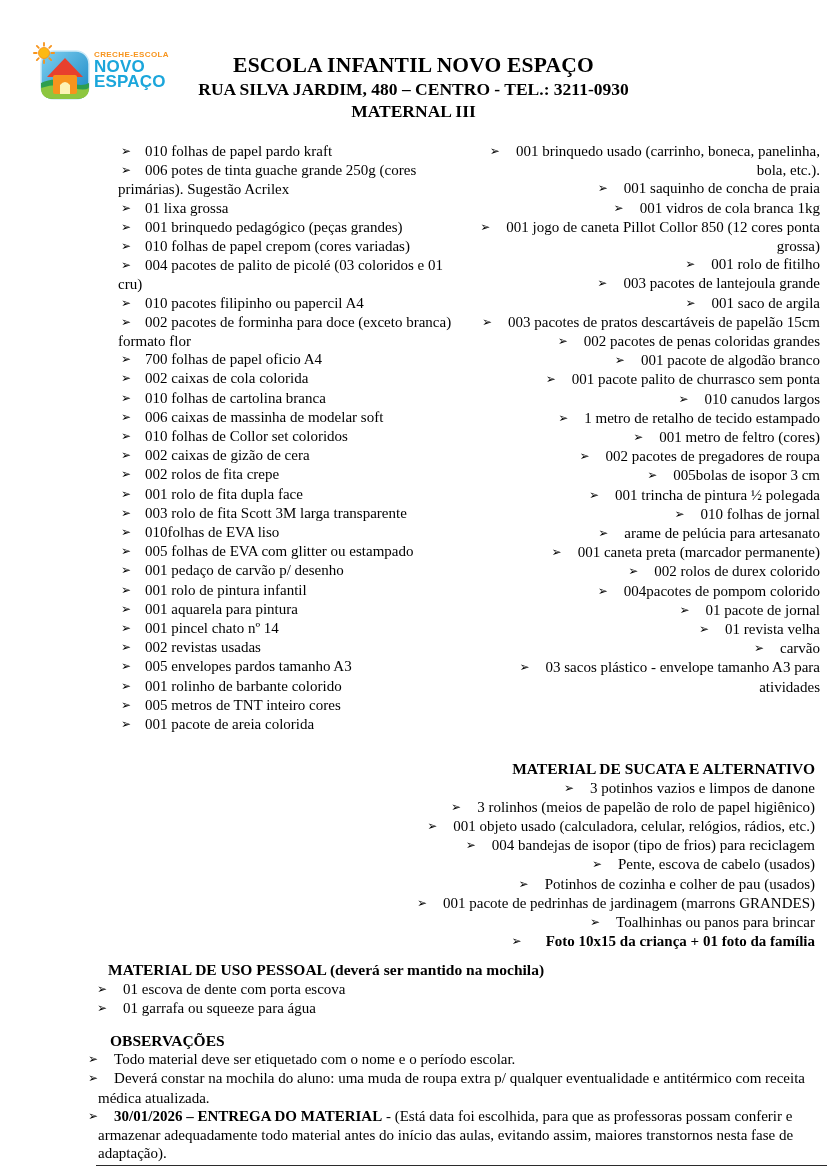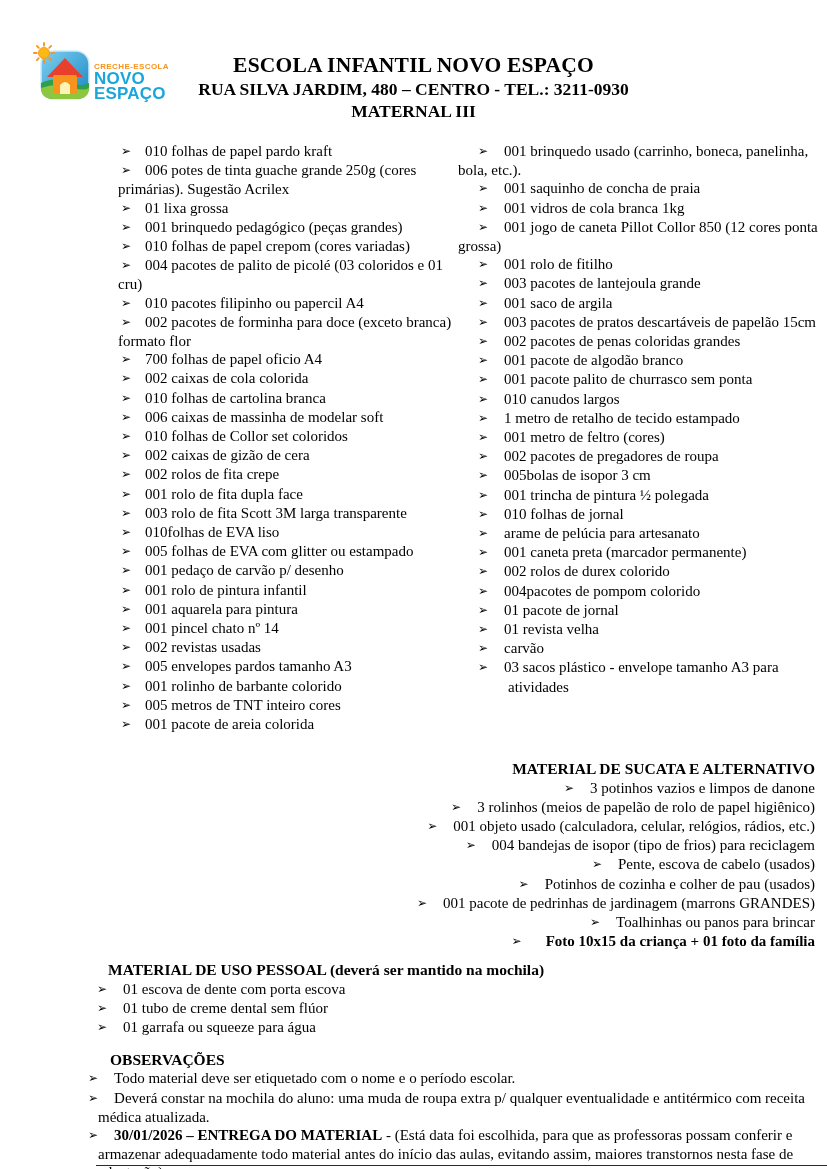--- a/index.html
+++ b/index.html
@@ -12,21 +12,21 @@
     position:relative;
     overflow:hidden;
   }
   .page { position:relative; width:827px; height:1169px; background:#fff; }
 
   
   .logo { position:absolute; left:38px; top:46px; display:flex; align-items:flex-start; }
   .logo-badge-wrap { position:relative; width:52px; height:56px; }
   .logo-badge { position:absolute; left:2px; top:4px; }
   .logo-sun { position:absolute; left:-5px; top:-4px; }
-  .logo-text { margin-left:4px; padding-top:4px; font-family:"Liberation Sans", sans-serif;margin-top:12px; }
+  .logo-text { margin-left:4px; padding-top:4px; font-family:"Liberation Sans", sans-serif; }
   .logo-tagline {
     font-size:8px; font-weight:bold; letter-spacing:.4px;
     color:#f7941d; text-shadow:0 0 1px #fff;
     white-space:nowrap;
   }
   .logo-name {
     font-size:17px; font-weight:bold; line-height:15px;
     color:#1ba6db; letter-spacing:.2px; text-shadow:0 0 1px #fff;
     white-space:nowrap;
   }
@@ -40,21 +40,21 @@
   .li { line-height:18.2px; }
   .bullet {
     font-family:"DejaVu Sans","Liberation Sans",sans-serif;
     font-size:12px; position:relative; top:-1px;
   }
   .txt.bold { font-weight:bold;margin-left:8px; }
 
   
   .cols { display:flex; margin-top:20px; padding-left:118px; }
   .col-left  { width:340px; }
-  .col-right { width:362px; }
+  .col-right { width:362px;text-align:right; }
   .col-left  .bullet { margin-left:3px;  margin-right:14px; }
   .col-right .bullet { margin-left:20px; margin-right:16px; }
   .col-right .li.hang { padding-left:50px; text-indent:-50px; }
 
   
   section h2 { font-size:15.5px; font-weight:bold; line-height:18.2px; }
 
   .sec-sucata { margin-top:26px; margin-left:108px; padding-right:12px;text-align:right; }
   .sec-sucata .bullet { margin-left:37px; margin-right:16px; }
 
@@ -194,21 +194,20 @@
           <p class="li"><span class="bullet">➢</span><span class="txt">001 pacote de pedrinhas de jardinagem (marrons GRANDES)</span></p>
           <p class="li"><span class="bullet">➢</span><span class="txt">Toalhinhas ou panos para brincar</span></p>
           <p class="li"><span class="bullet">➢</span><span class="txt bold">Foto 10x15 da criança + 01 foto da família</span></p>
         </div>
     </section>
 
     <section class="sec-uso">
       <h2>MATERIAL DE USO PESSOAL (deverá ser mantido na mochila)</h2>
       <div>
           <p class="li"><span class="bullet">➢</span><span class="txt">01 escova de dente com porta escova</span></p>
-          <p class="li"><span class="bullet">➢</span><span class="txt">01 tubo de creme dental sem flúor</span></p>
           <p class="li"><span class="bullet">➢</span><span class="txt">01 garrafa ou squeeze para água</span></p>
         </div>
     </section>
 
     <section class="sec-obs">
       <h2>OBSERVAÇÕES</h2>
       <div>
           <p class="li"><span class="bullet">➢</span><span class="txt">Todo material deve ser etiquetado com o nome e o período escolar.</span></p>
           <p class="li"><span class="bullet">➢</span><span class="txt">Deverá constar na mochila do aluno: uma muda de roupa extra p/ qualquer eventualidade e antitérmico com receita médica atualizada.</span></p>
           <p class="li"><span class="bullet">➢</span><span class="txt"><b>30/01/2026 – ENTREGA DO MATERIAL</b> - (Está data foi escolhida, para que as professoras possam conferir e armazenar adequadamente todo material antes do início das aulas, evitando assim, maiores transtornos nesta fase de adaptação).</span></p>

